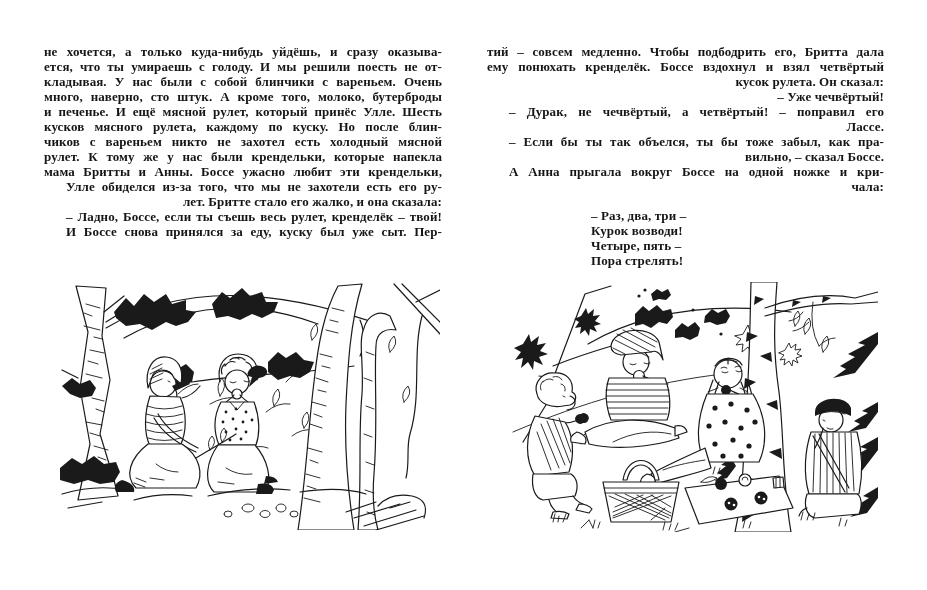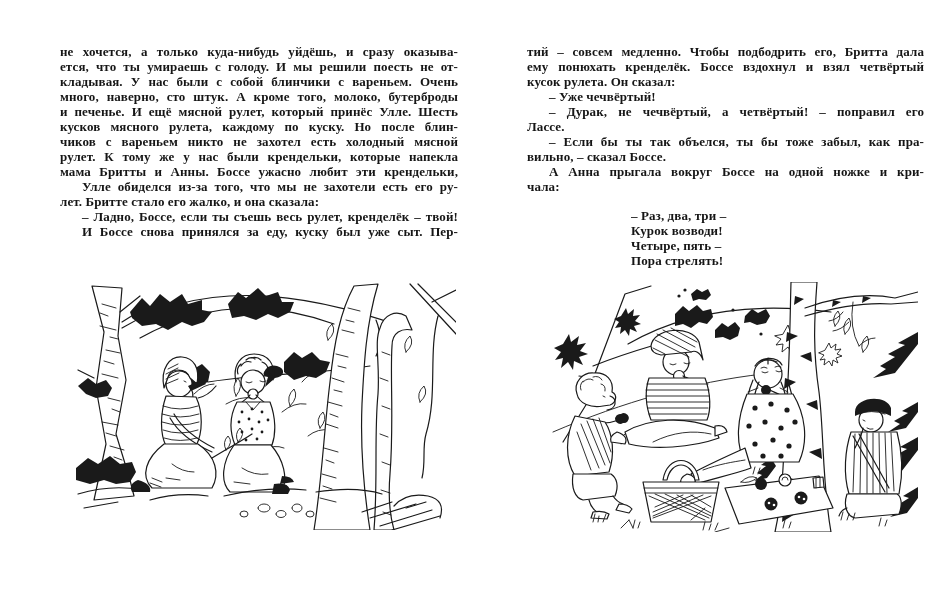--- a/index.html
+++ b/index.html
@@ -2,25 +2,25 @@
 <html lang="ru"><head>
 <meta charset="utf-8">
 <style>
   html,body{margin:0;padding:0;}
   body{
     width:927px;height:590px;background:#ffffff;
     position:relative;overflow:hidden;
     font-family:"Liberation Serif", serif;
   }
   .page{position:absolute;top:44px;height:546px;}
-  #leftPage{left:60px;width:398px;}
-  #rightPage{left:527px;width:397px;}
+  #leftPage{left:44px;width:398px;}
+  #rightPage{left:487px;width:397px;}
   .line{
     font-weight:bold;font-size:13px;line-height:15px;height:15px;
-    color:#161616;text-align:left;overflow:hidden;
+    color:#161616;text-align:right;overflow:hidden;
     letter-spacing:0.1px;
   }
   .line.j{text-align:justify;text-align-last:justify;}
   .line.ind{text-indent:22px;}
   .line.poem{margin-left:104px;text-align:left;text-align-last:left;}
   .line.gap{margin-top:14px;}
   .illus{position:absolute;top:238px;}
   #leftIllus{left:16px;}
   #rightIllus{left:6px;}
   svg .s{stroke:#1a1a1a;stroke-width:1.2;fill:none;stroke-linecap:round;stroke-linejoin:round;}

